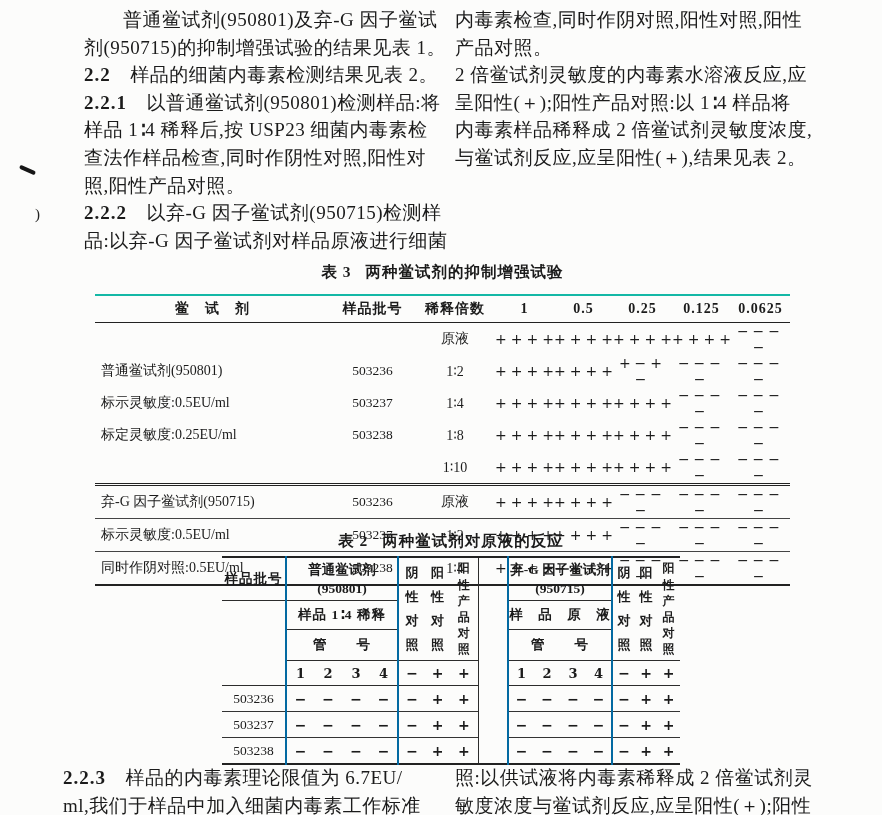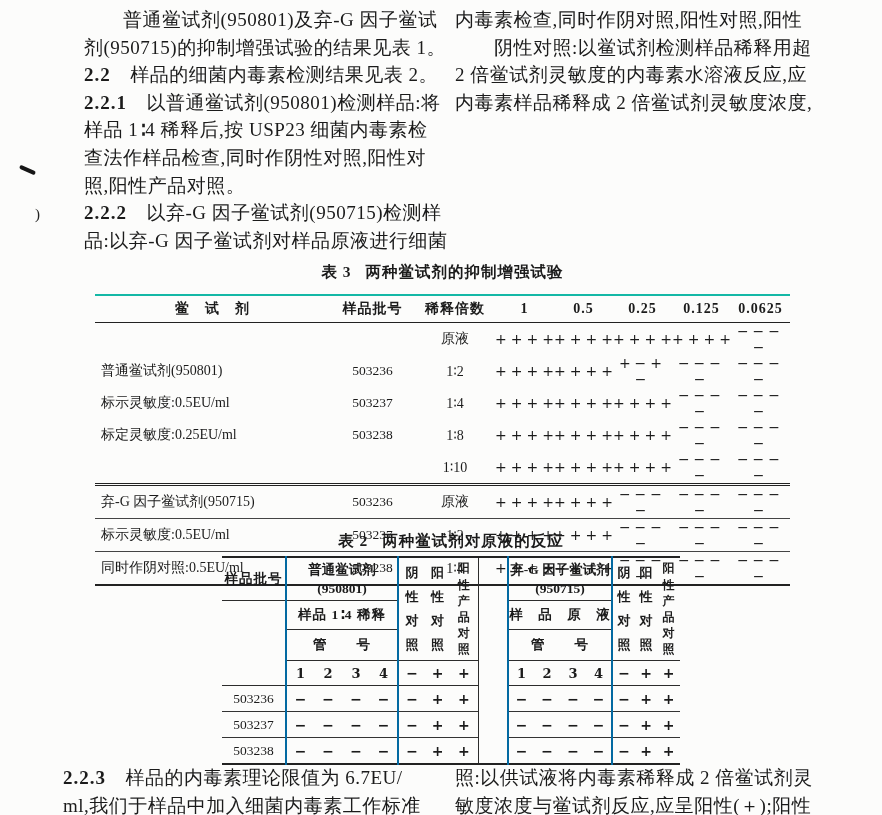--- a/index.html
+++ b/index.html
@@ -61,21 +61,21 @@
 </style>
 </head>
 <body>
 
 <div class="page">
 
   <div class="mark-tick"></div>
   <div class="mark-bracket">)</div>
 
   <div class="txtcol col-tl"><div class="line">　　普通鲎试剂(950801)及弃-G 因子鲎试</div><div class="line">剂(950715)的抑制增强试验的结果见表 1。</div><div class="line"><b>2.2</b>　样品的细菌内毒素检测结果见表 2。</div><div class="line"><b>2.2.1</b>　以普通鲎试剂(950801)检测样品:将</div><div class="line">样品 1∶4 稀释后,按 USP23 细菌内毒素检</div><div class="line">查法作样品检查,同时作阴性对照,阳性对</div><div class="line">照,阳性产品对照。</div><div class="line"><b>2.2.2</b>　以弃-G 因子鲎试剂(950715)检测样</div><div class="line">品:以弃-G 因子鲎试剂对样品原液进行细菌</div></div>
-  <div class="txtcol col-tr"><div class="line">内毒素检查,同时作阴对照,阳性对照,阳性</div><div class="line">　　阴性对照:以鲎试剂检测样品稀释用超</div><div class="line">2 倍鲎试剂灵敏度的内毒素水溶液反应,应</div><div class="line">内毒素样品稀释成 2 倍鲎试剂灵敏度浓度,</div></div>
+  <div class="txtcol col-tr"><div class="line">内毒素检查,同时作阴对照,阳性对照,阳性</div><div class="line">产品对照。</div><div class="line">2 倍鲎试剂灵敏度的内毒素水溶液反应,应</div><div class="line">呈阳性(＋);阳性产品对照:以 1∶4 样品将</div><div class="line">内毒素样品稀释成 2 倍鲎试剂灵敏度浓度,</div><div class="line">与鲎试剂反应,应呈阳性(＋),结果见表 2。</div></div>
 
   <div class="tbl-title tt1">
     <span class="tt-label">表 3</span><span class="tt-text">两种鲎试剂的抑制增强试验</span>
   </div>
 
   <table class="t1">
     <colgroup>
       <col style="width:235px">
         <col style="width:85px">
         <col style="width:80px">

